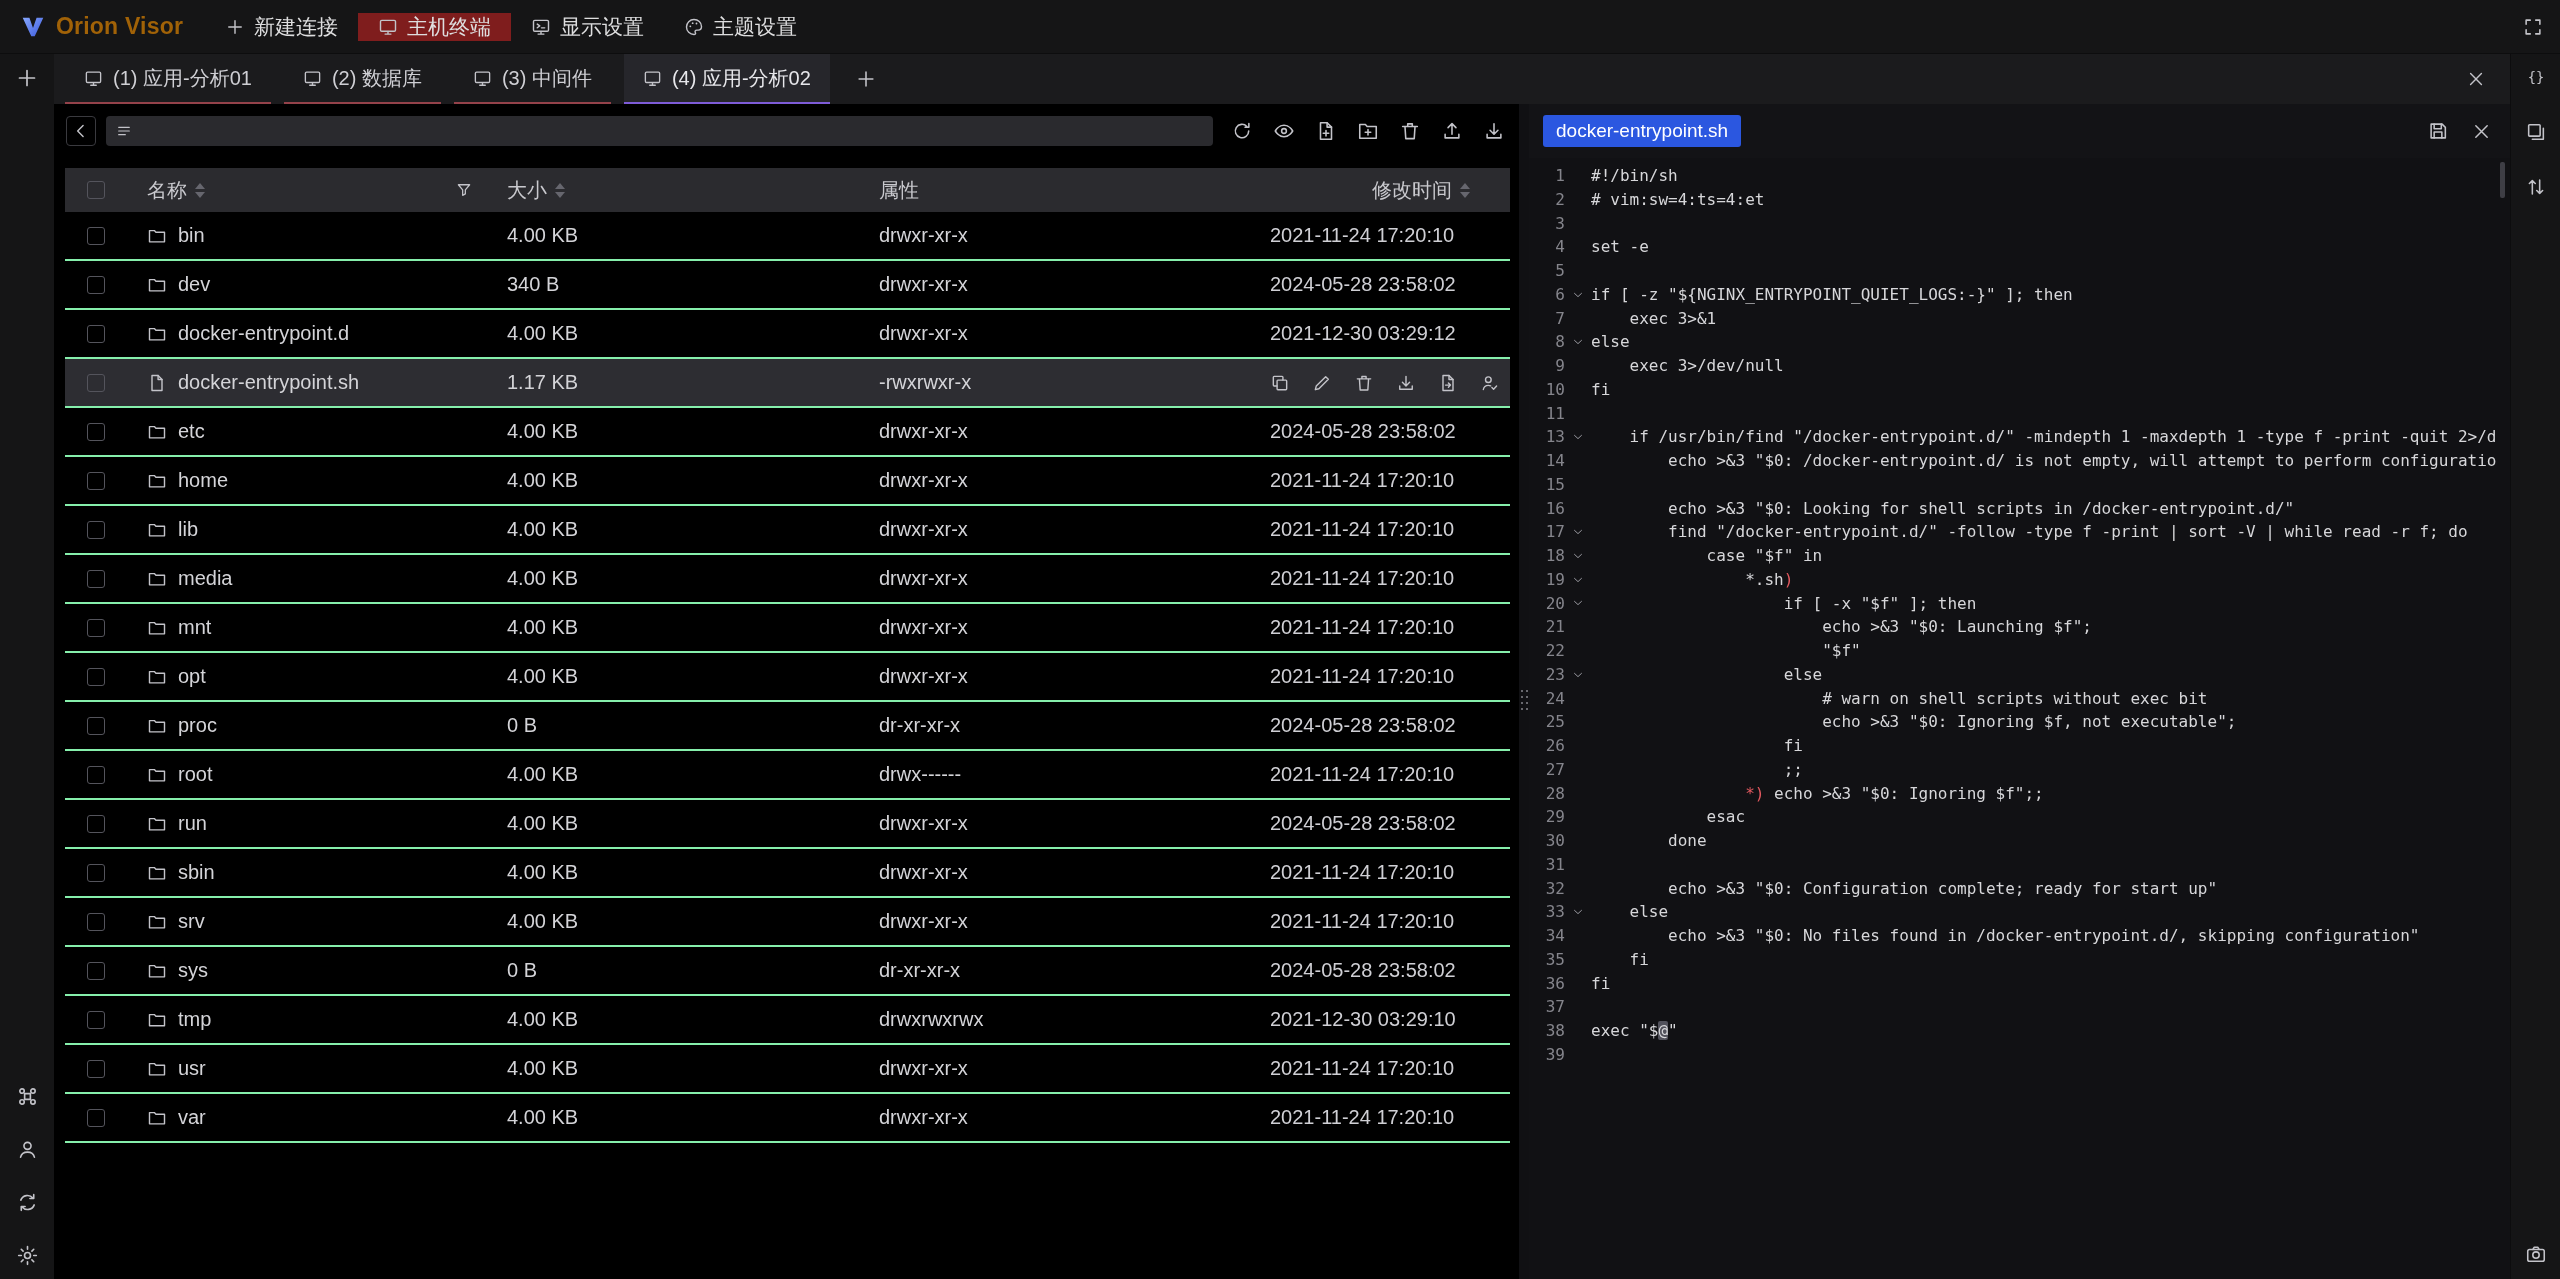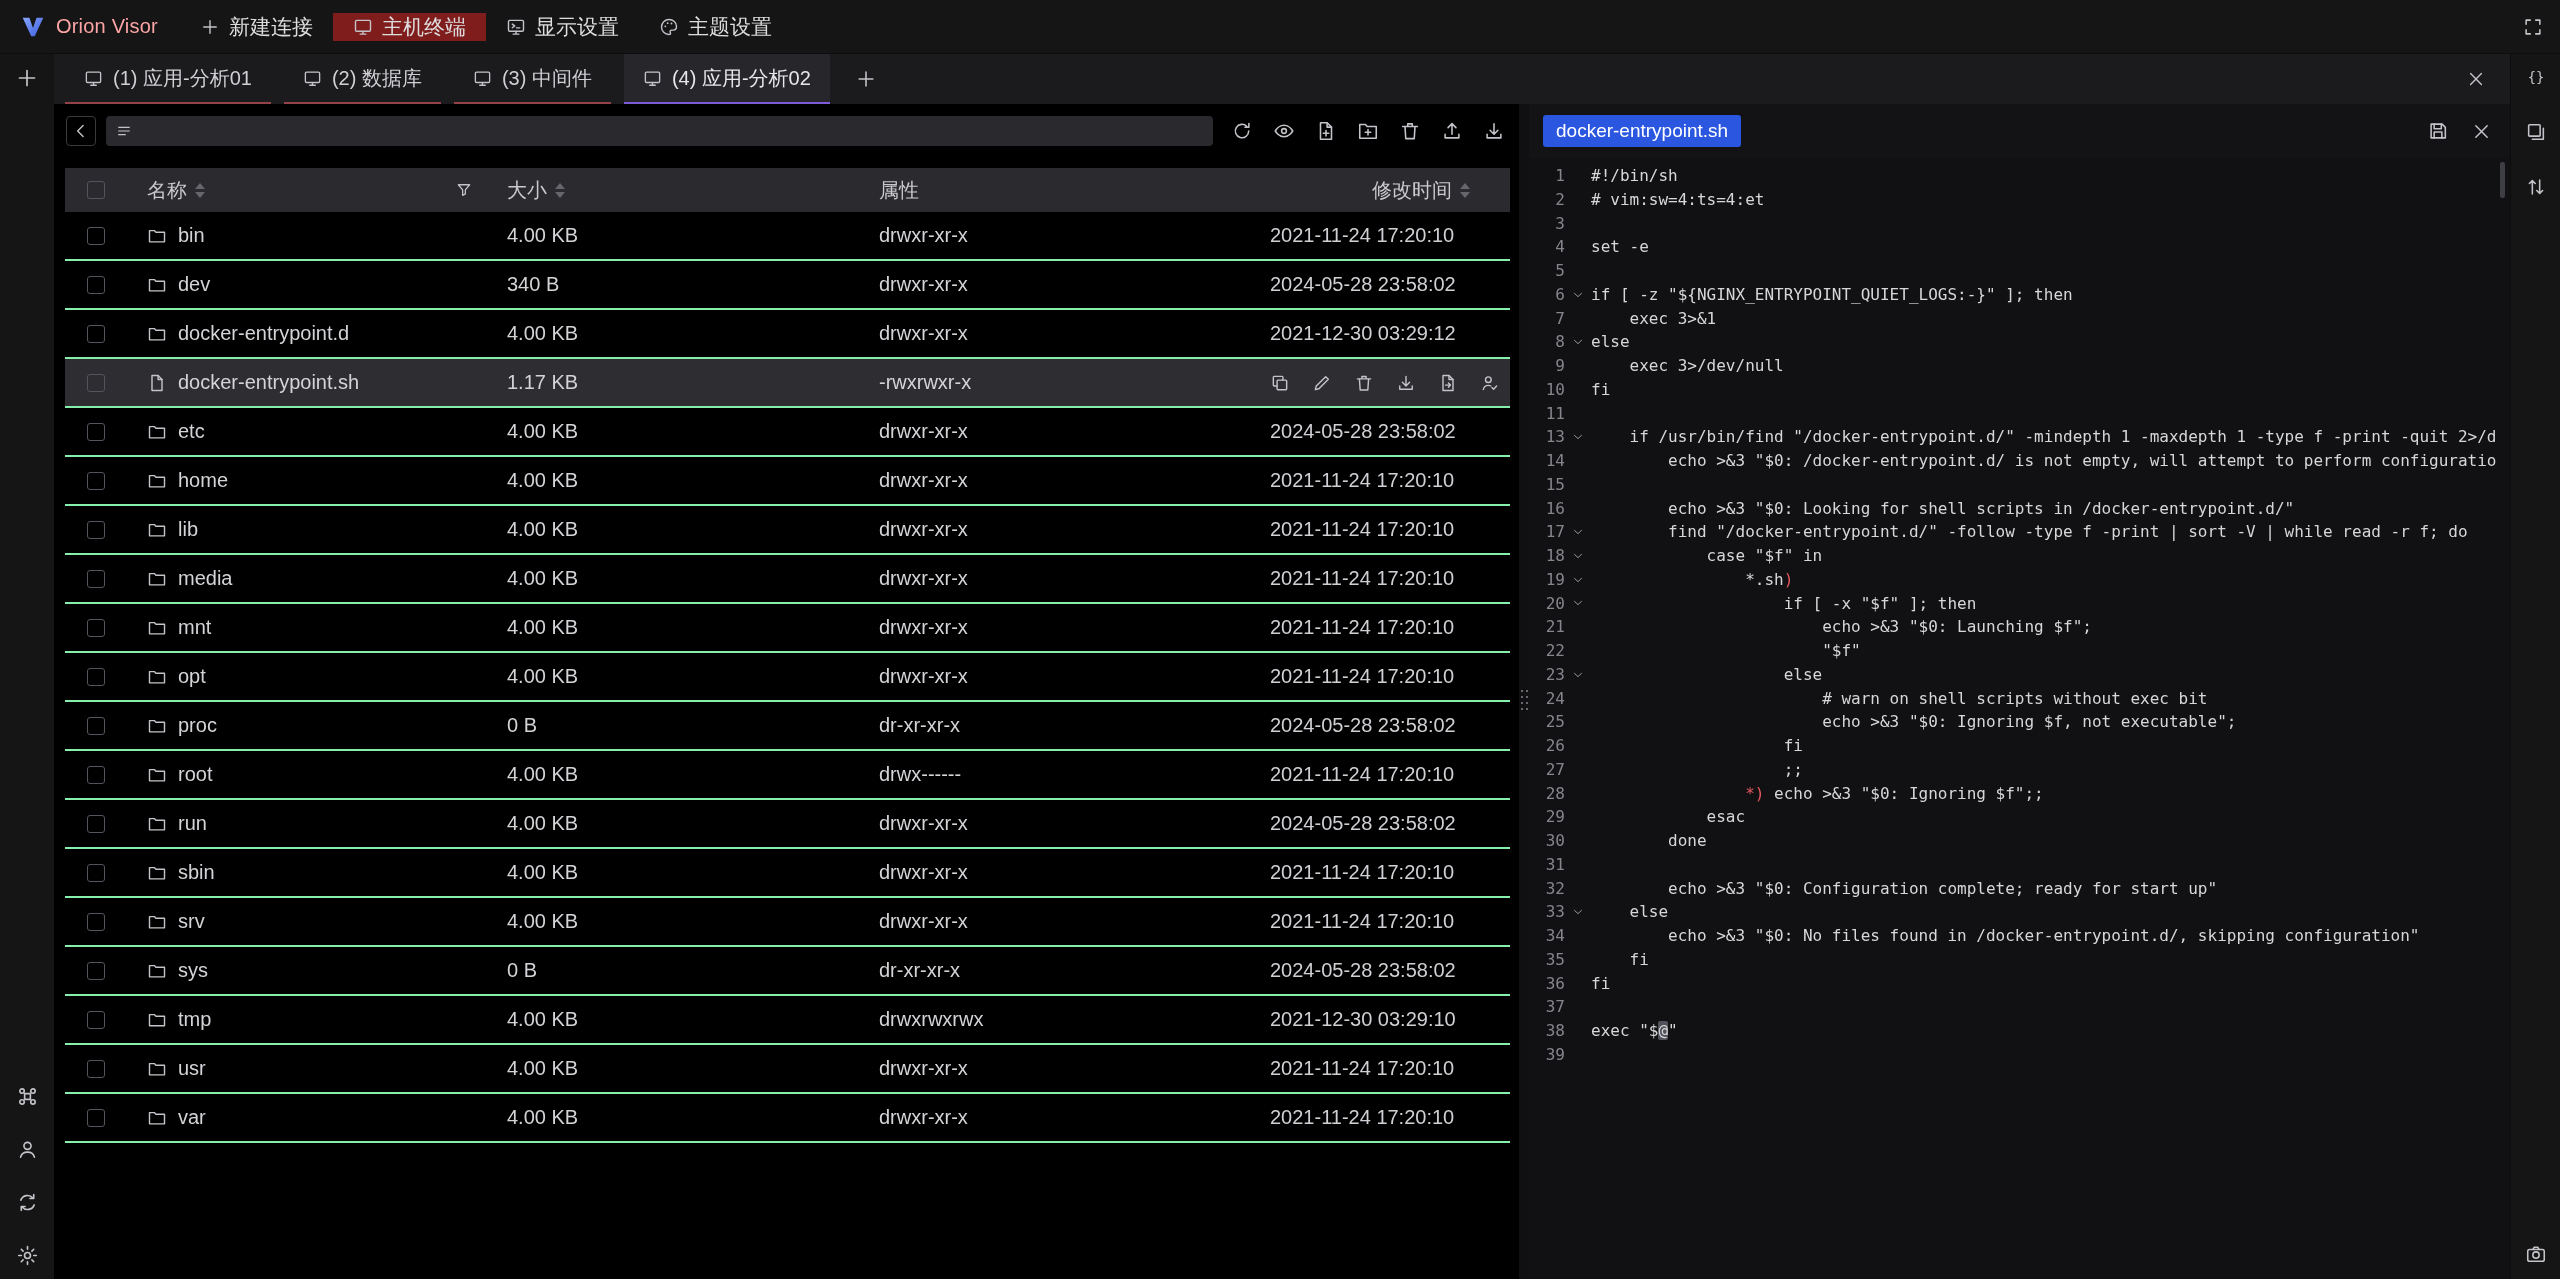--- a/index.html
+++ b/index.html
@@ -6,21 +6,21 @@
 html,body{width:2560px;height:1279px;background:#151516;color:#d6d6da;
   font-family:"Liberation Sans","DejaVu Sans",sans-serif;overflow:hidden}
 body{position:relative}
 svg{fill:none;stroke:currentColor;stroke-width:1.7;stroke-linecap:round;stroke-linejoin:round}
 svg .f{fill:currentColor;stroke:none}
 .ic{display:inline-flex;align-items:center;justify-content:center;color:#c3c3c9;cursor:pointer}
 
 
 .topbar{position:absolute;top:0;left:0;right:0;height:54px;background:#151516;display:flex;align-items:center;z-index:6;border-bottom:1px solid #0d0d0e}
 .logo{display:flex;align-items:center;gap:10px;padding:0 22px 0 20px}
-.logo-text{font-size:20px;font-weight:400;color:#fca5a5;letter-spacing:.2px}
+.logo-text{font-size:23px;font-weight:700;color:#a16207;letter-spacing:.2px}
 .menu{display:flex;height:100%;align-items:center}
 .menu-item{display:flex;align-items:center;gap:9px;padding:0 20px;font-size:21px;color:#dededf;cursor:pointer}
 .menu-item.active{background:#7f1d1d}
 .topbar-right{margin-left:auto;padding-right:16px;display:flex;align-items:center}
 
 
 .left-rail{position:absolute;top:54px;left:0;bottom:0;width:54px;background:#151516;display:flex;flex-direction:column;align-items:center;z-index:5}
 .left-rail .rail-top{padding-top:12px;display:flex;flex-direction:column;gap:20px}
 .left-rail .rail-bottom{margin-top:auto;display:flex;flex-direction:column;gap:30px;padding-bottom:12px}
 .right-rail{position:absolute;top:54px;right:0;bottom:0;width:50px;background:#151516;display:flex;flex-direction:column;align-items:center;z-index:5;border-left:1px solid #0d0d0e}

